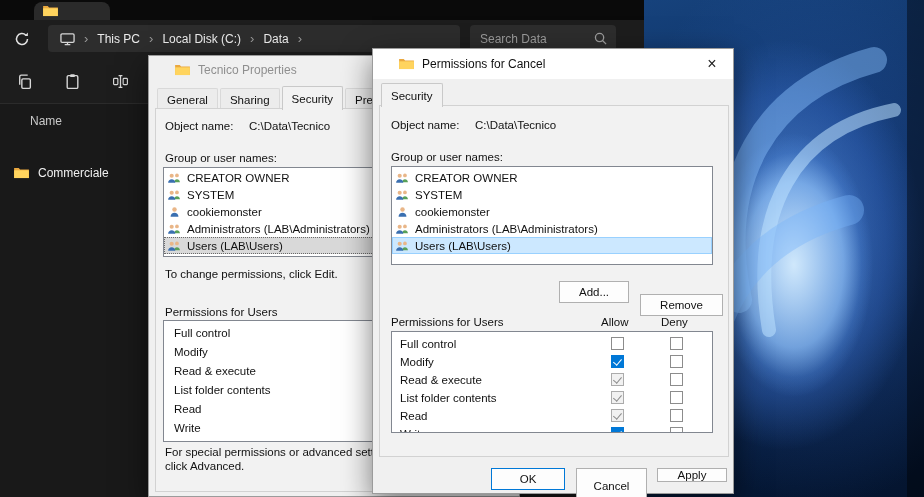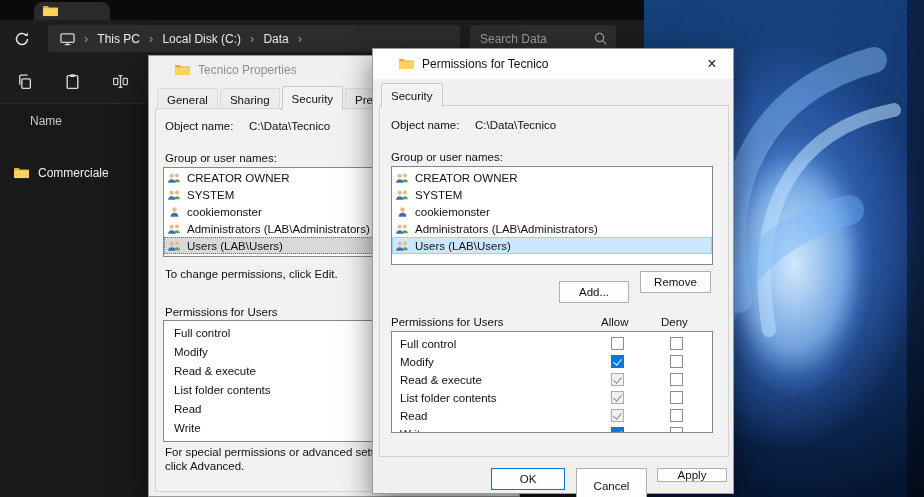--- a/index.html
+++ b/index.html
@@ -257,21 +257,21 @@
 
   <span class="lbl" style="left:16px;top:390px">For special permissions or advanced setting</span>
   <span class="lbl" style="left:16px;top:404px">click Advanced.</span>
 </div>
 
 <div id="perm-dialog" class="dlg">
   <div class="titlebar">
     <svg width="15" height="12">
         <use href="#i-folder"></use>
       </svg>
-    <span>Permissions for Tecnico</span>
+    <span>Permissions for Cancel</span>
   </div>
   <button class="close-btn">
     <span>×</span>
   </button>
 
   <div class="tabs">
     <div class="tab active">Security</div>
   </div>
   <div class="page"></div>
 
@@ -306,21 +306,21 @@
     </div>
     <div class="grow sel">
       <svg class="gicon">
           <use href="#i-group"></use>
         </svg>
       <span>Users (LAB\Users)</span>
     </div>
   </div>
 
   <button class="win-btn" style="left:186px;top:232px;width:70px;height:22px">Add...</button>
-  <button class="win-btn" style="left:267px;top:222px;width:71px;height:22px">Remove</button>
+  <button class="win-btn" style="left:267px;top:245px;width:83px;height:22px">Remove</button>
 
   <span class="lbl" style="left:18px;top:267px">Permissions for Users</span>
   <span class="lbl" style="left:228px;top:267px">Allow</span>
   <span class="lbl" style="left:288px;top:267px">Deny</span>
 
   <div class="listbox" style="left:18px;top:282px;width:322px;height:102px;padding-top:3px">
     <div class="prow">
       <span class="plabel">Full control</span>
       <span class="cb allow cb-unchecked"></span>
       <span class="cb deny cb-unchecked"></span>

